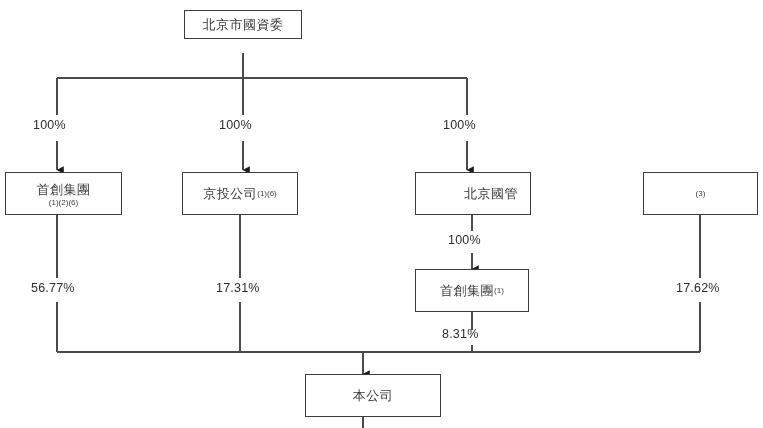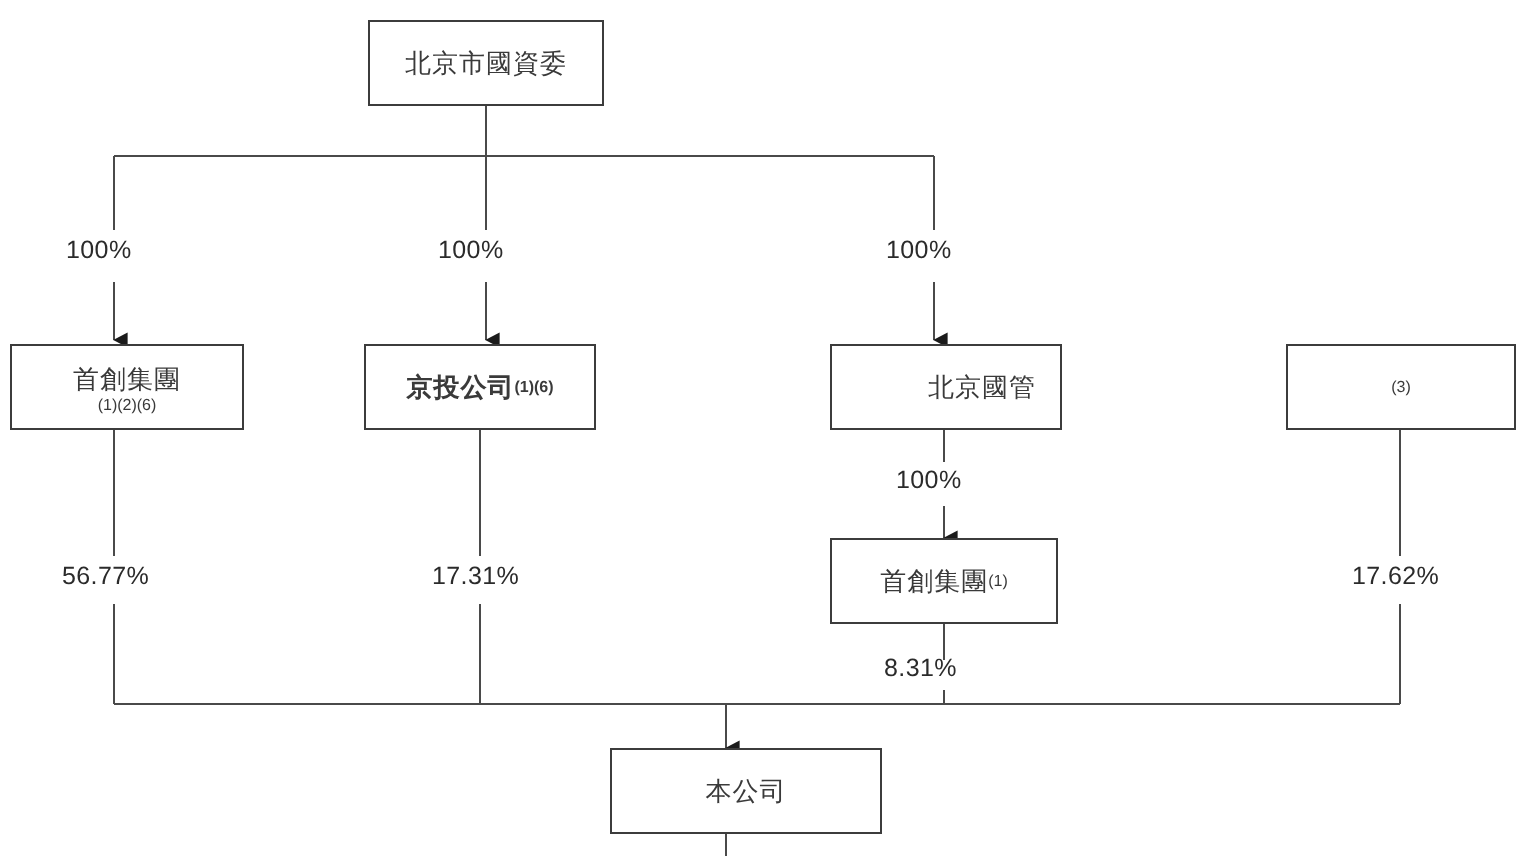--- a/index.html
+++ b/index.html
@@ -103,34 +103,34 @@
       <path d="M700,302 L700,352"></path>
 
       <path d="M57,352 L700,352"></path>
 
       <path d="M363,352 L363,374" marker-end="url(#arrowhead)"></path>
 
       <path d="M363,417 L363,428"></path>
     </g>
   </svg>
 
-  <div class="node-box" style="left:184px; top:10px; width:118px; height:43px;">
+  <div class="node-box" style="left:184px; top:10px; width:118px; height:29px;">
     <span class="node-label">北京市國資委</span>
   </div>
 
   <div class="edge-label" style="left:33px; top:118px;">100%</div>
   <div class="edge-label" style="left:219px; top:118px;">100%</div>
   <div class="edge-label" style="left:443px; top:118px;">100%</div>
 
   <div class="node-box" style="left:5px; top:172px; width:117px; height:43px;flex-direction:column;">
     <span class="node-label">首創集團</span>
       <span class="node-sup">(1)(2)(6)</span>
   </div>
 
-  <div class="node-box" style="left:182px; top:172px; width:116px; height:43px;font-weight:bold;">
+  <div class="node-box" style="left:182px; top:172px; width:116px; height:43px;">
     <span class="node-label">京投公司</span>
       <span class="node-sup">(1)(6)</span>
   </div>
 
   <div class="node-box" style="left:415px; top:172px; width:116px; height:43px;padding-left:36px;">
     <span class="node-label">北京國管</span>
       <span class="node-sup"></span>
   </div>
 
   <div class="node-box" style="left:643px; top:172px; width:115px; height:43px;">

